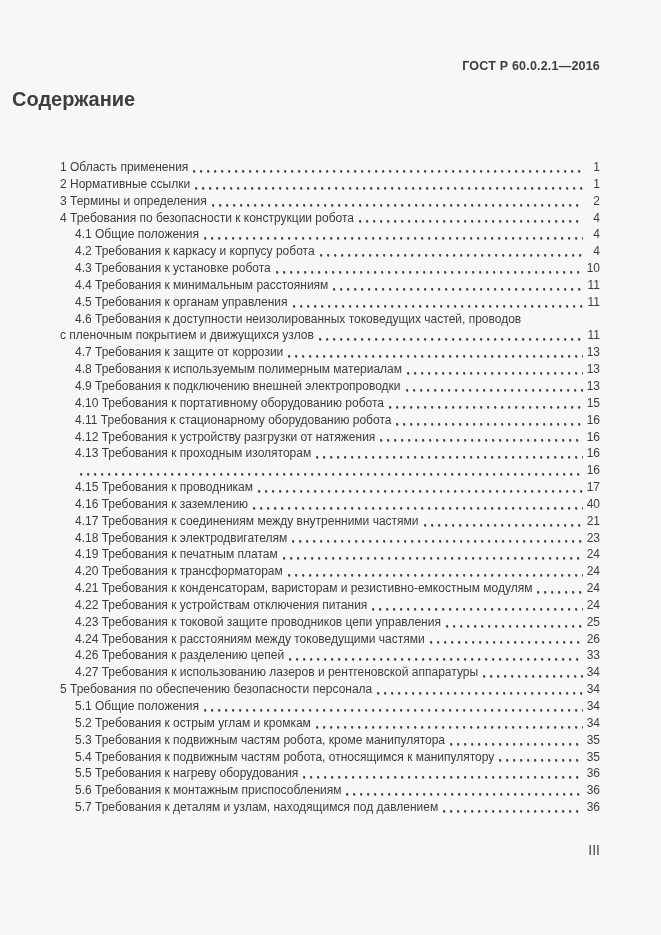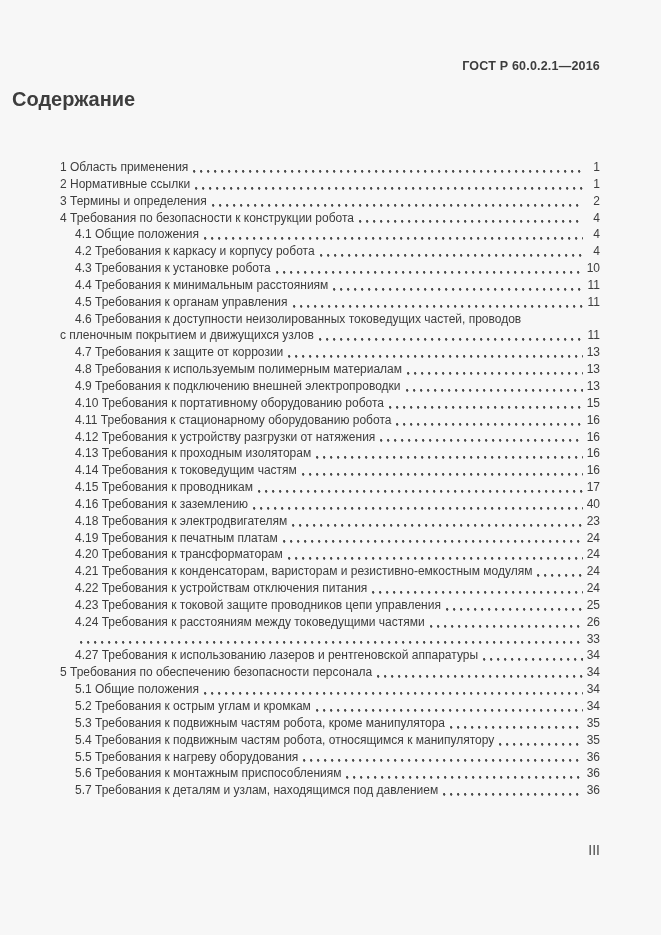--- a/index.html
+++ b/index.html
@@ -185,37 +185,41 @@
     <span class="p">16</span>
   </div>
 
   <div class="row lvl2">
     <span class="t">4.13 Требования к проходным изоляторам</span>
     <span class="leader"></span>
     <span class="p">16</span>
   </div>
 
   <div class="row lvl2">
-    <span class="t">4.14 Требования к токоведущим частям</span>
     <span class="leader"></span>
     <span class="p">16</span>
   </div>
 
   <div class="row lvl2">
     <span class="t">4.15 Требования к проводникам</span>
     <span class="leader"></span>
     <span class="p">17</span>
   </div>
 
   <div class="row lvl2">
     <span class="t">4.16 Требования к заземлению</span>
     <span class="leader"></span>
     <span class="p">40</span>
   </div>
 
+  <div class="row lvl2">
+    <span class="t">4.17 Требования к соединениям между внутренними частями</span>
+    <span class="leader"></span>
+    <span class="p">21</span>
+  </div>
 
   <div class="row lvl2">
     <span class="t">4.18 Требования к электродвигателям</span>
     <span class="leader"></span>
     <span class="p">23</span>
   </div>
 
   <div class="row lvl2">
     <span class="t">4.19 Требования к печатным платам</span>
     <span class="leader"></span>
@@ -247,20 +251,21 @@
   </div>
 
   <div class="row lvl2">
     <span class="t">4.24 Требования к расстояниям между токоведущими частями</span>
     <span class="leader"></span>
     <span class="p">26</span>
   </div>
 
 
   <div class="row lvl2">
+    <span class="t">4.26 Требования к разделению цепей</span>
     <span class="leader"></span>
     <span class="p">33</span>
   </div>
 
   <div class="row lvl2">
     <span class="t">4.27 Требования к использованию лазеров и рентгеновской аппаратуры</span>
     <span class="leader"></span>
     <span class="p">34</span>
   </div>
 

